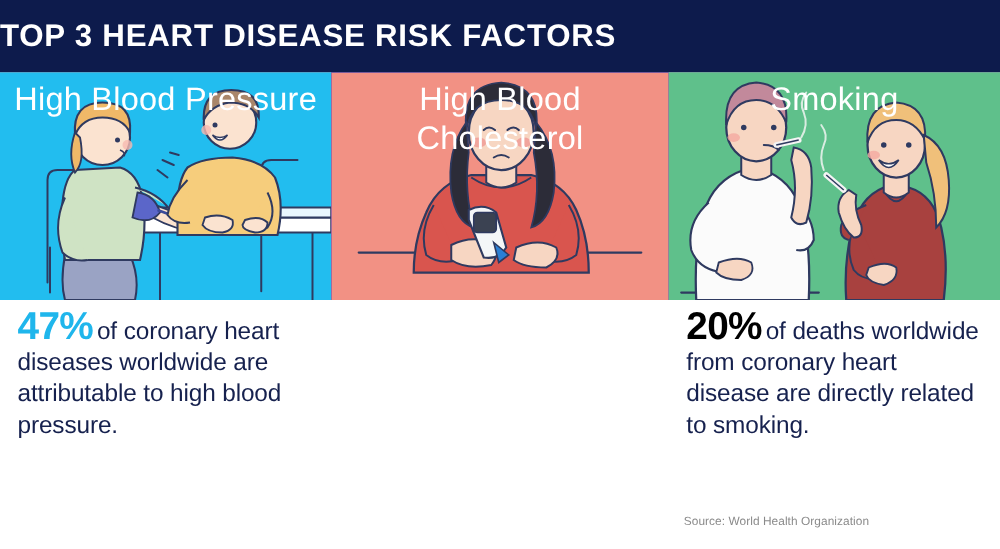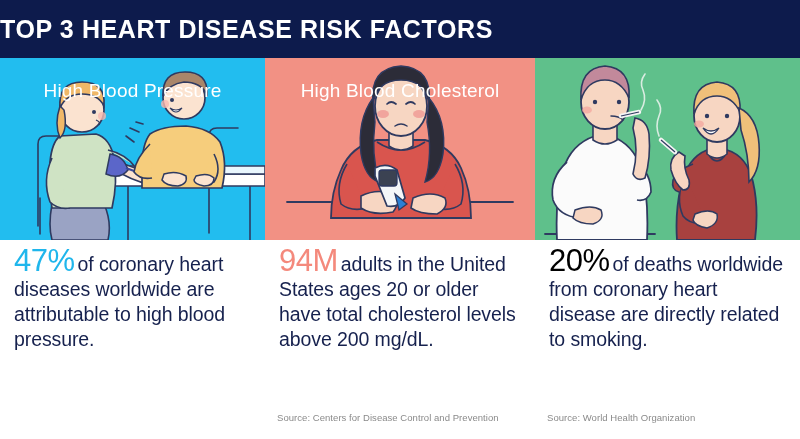--- a/index.html
+++ b/index.html
@@ -62,24 +62,24 @@
     height: 182px;
     overflow: hidden;
     flex: 0 0 auto;
   }
   .panel-1 { background: #22bdef; }
   .panel-2 { background: #4c1d95; }
   .panel-3 { background: #5fc08b; }
 
   .panel-label {
     position: absolute;
-    left: 0; right: 0; top: 22px;
+    left: 0; right: 0; top: 6px;
     text-align: center;
     color: #ffffff;
-    font-size: 19px;
+    font-size: 26px;
     font-weight: normal;
     letter-spacing: 0.2px;
     z-index: 5;
   }
 
   .illus {
     position: absolute;
     left: 0; top: 0;
     width: 100%;
     height: 182px;
@@ -94,21 +94,21 @@
   }
   .stat-text {
     font-size: 19.5px;
     line-height: 25px;
     color: #16214e;
     font-weight: normal;
     letter-spacing: -0.1px;
   }
   .stat-num {
     font-size: 31px;
-    font-weight: normal;
+    font-weight: bold;
     line-height: 25px;
     letter-spacing: -0.5px;
     vertical-align: baseline;
     padding-right: 3px;
   }
   .num-blue  { color: #1fb6ec; }
   .num-coral { color: #f4897c; }
   .num-green { color: #000000; }
 
   .source {
@@ -242,26 +242,20 @@
 
           <g>
             <path d="M110 110 Q122 104 132 112 L140 140 Q134 150 122 148 L110 118 Z" fill="#f4f6f8" stroke="#2f3a60" stroke-width="1.7"></path>
             <rect x="114" y="112" width="18" height="16" rx="3" fill="#3b4252" stroke="#2f3a60" stroke-width="1.3"></rect>
             <path d="M130 136 L142 146 L134 152 Z" fill="#2b7fd4" stroke="#2f3a60" stroke-width="1.3"></path>
           </g>
         </svg>
         <div class="panel-label">High Blood Cholesterol</div>
       </div>
 
-      <div class="stat-block">
-        <div class="stat-text">
-          <span class="stat-num num-coral">94M</span><span>adults in the United States ages 20 or older have total cholesterol levels above 200 mg/dL.</span>
-        </div>
-        <div class="source">Source: Centers for Disease Control and Prevention</div>
-      </div>
     </div>
 
     <div class="col col-3">
 
       <div class="panel panel-3">
         <svg class="illus" viewBox="0 0 265 182" preserveAspectRatio="xMidYMid slice">
           <rect x="0" y="0" width="265" height="182" fill="#5fc08b"></rect>
           <path d="M10 176 L120 176" stroke="#2f3a60" stroke-width="1.8" stroke-linecap="round"></path>
 
           <g>
@@ -303,20 +297,21 @@
             <ellipse cx="182" cy="58" rx="23" ry="26" fill="#f7d6c2" stroke="#2f3a60" stroke-width="1.8"></ellipse>
             <path d="M159 56 Q157 26 182 24 Q207 26 205 54 Q197 38 182 38 Q165 38 159 56 Z" fill="#f0c07a" stroke="#2f3a60" stroke-width="1.6"></path>
 
             <path d="M204 50 Q222 58 224 86 Q226 112 214 124 Q214 96 206 72 Z" fill="#f0c07a" stroke="#2f3a60" stroke-width="1.6"></path>
             <circle cx="172" cy="58" r="2.2" fill="#2f3a60"></circle>
             <circle cx="192" cy="58" r="2.2" fill="#2f3a60"></circle>
             <ellipse cx="164" cy="66" rx="5" ry="3.5" fill="#f4a9a0" opacity="0.8"></ellipse>
             <path d="M168 70 Q176 76 184 70 Q176 82 168 70 Z" fill="#ffffff" stroke="#2f3a60" stroke-width="1.3"></path>
           </g>
         </svg>
+        <div class="panel-label">Smoking</div>
       </div>
 
       <div class="stat-block">
         <div class="stat-text">
           <span class="stat-num num-green">20%</span><span>of deaths worldwide from coronary heart disease are directly related to smoking.</span>
         </div>
         <div class="source">Source: World Health Organization</div>
       </div>
     </div>
 

